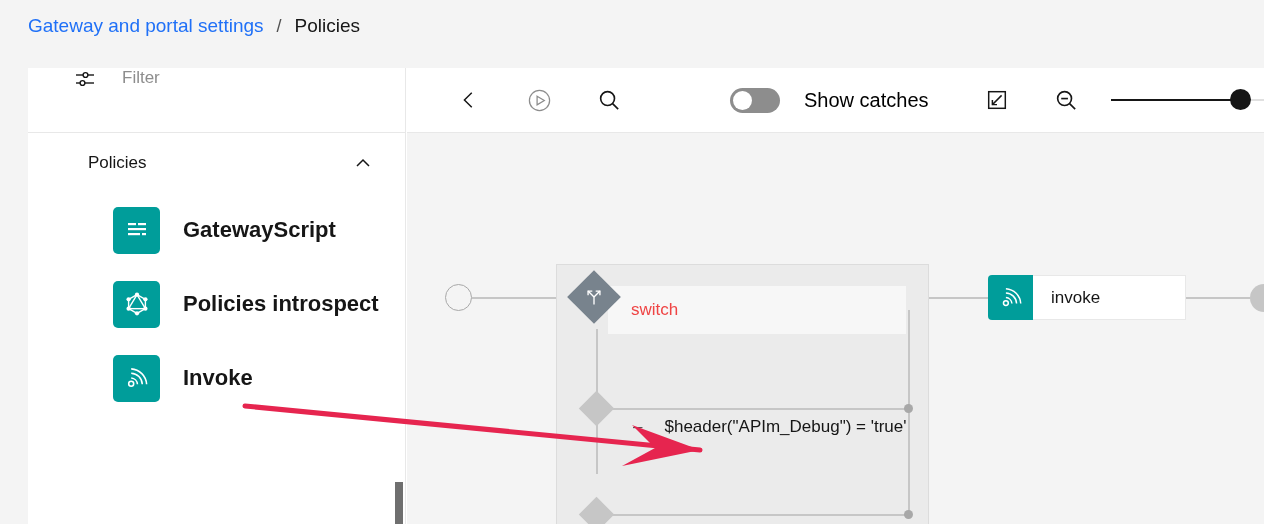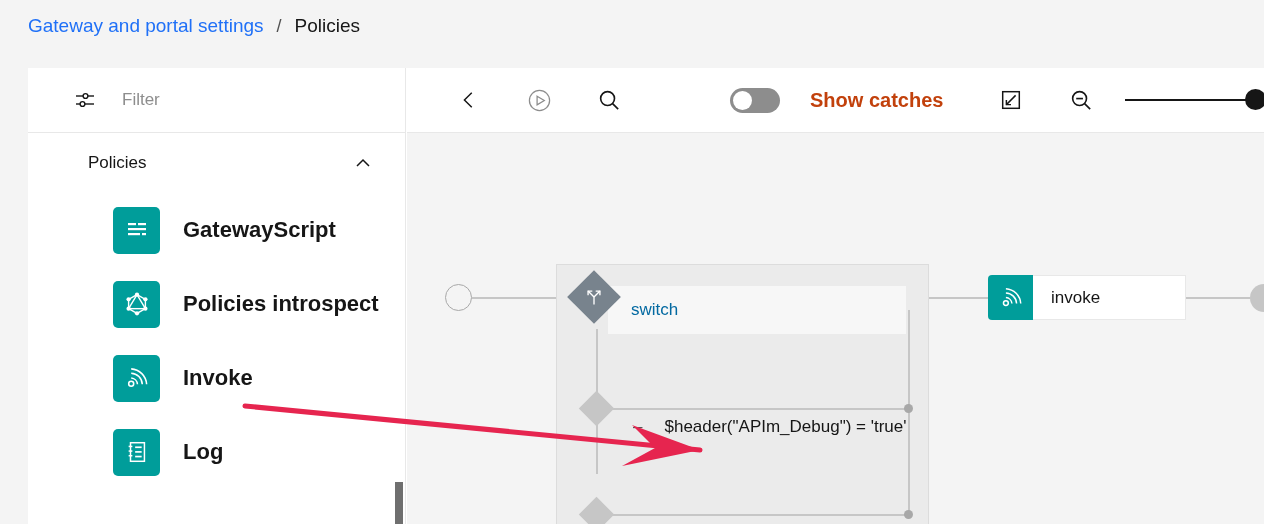--- a/index.html
+++ b/index.html
@@ -39,21 +39,21 @@
   .sidebar {
     position: absolute;
     left: 0; top: 0;
     width: 378px; height: 456px;
     background: #ffffff;
     border-right: 1px solid #e8e8e8;
   }
   .filter-row {
     position: relative;
     height: 65px;
-    display: flex; align-items: center;
+    display: flex; 
     border-bottom: 1px solid #e8e8e8;
     padding-left: 46px;
   }
   .filter-icon { width: 22px; height: 22px; flex: 0 0 auto; }
   .filter-placeholder {
     margin-left: 26px;
     font-size: 17px;
     color: #8d8d8d;
   }
   .section-head {
@@ -127,25 +127,24 @@
     flex: 0 0 auto;
   }
   .toggle .knob {
     position: absolute;
     left: 3px; top: 3px;
     width: 19px; height: 19px;
     border-radius: 50%;
     background: #ffffff;
   }
   .toggle-label {
-    margin-left: 30px;
+    margin-left: 24px;
     font-size: 20px;
-    color: #c2410c;
+    color: #000000;
     white-space: nowrap;
-    font-weight: bold;
   }
   .slider {
     position: relative;
     width: 158px; height: 24px;
     display: flex; align-items: center;
     cursor: pointer;
     flex: 0 0 auto;
   }
   .slider .rail {
     position: absolute; left: 0; right: 0; top: 11px;
@@ -215,21 +214,21 @@
     background: #c6c6c6;
     cursor: pointer;
   }
   .switch-title-card {
     position: absolute;
     background: #f7f7f7;
     display: flex; align-items: center;
     padding-left: 23px;
     cursor: pointer;
   }
-  .switch-title-card span { font-size: 17px; color: #0369a1; text-align: center; }
+  .switch-title-card span { font-size: 17px; color: #ef4444; text-align: center; }
   .case-row {
     position: absolute;
     display: flex; align-items: center;
     font-size: 17px;
     color: #161616;
     white-space: nowrap;
   }
   .case-dash { color: #525252; margin-right: 22px; }
 
   .invoke-node {
@@ -334,34 +333,20 @@
         <svg viewBox="0 0 28 28" width="27" height="27">
           <circle cx="8.5" cy="19.5" r="2.6" fill="none" stroke="#fff" stroke-width="1.6"></circle>
           <path d="M8.5 13.5 A7 7 0 0 1 15 20" fill="none" stroke="#fff" stroke-width="1.6"></path>
           <path d="M8.5 8.5  A12 12 0 0 1 20 20" fill="none" stroke="#fff" stroke-width="1.6"></path>
           <path d="M8.5 4    A17 17 0 0 1 24.5 20" fill="none" stroke="#fff" stroke-width="1.6"></path>
         </svg>
       </span>
       <span class="policy-label">Invoke</span>
     </div>
 
-    <div class="policy-item">
-      <span class="policy-badge">
-        <svg viewBox="0 0 28 28" width="26" height="26">
-          <rect x="7" y="4" width="15" height="20" fill="none" stroke="#fff" stroke-width="1.6"></rect>
-          <line x1="5" y1="8" x2="9" y2="8" stroke="#fff" stroke-width="1.6"></line>
-          <line x1="5" y1="13" x2="9" y2="13" stroke="#fff" stroke-width="1.6"></line>
-          <line x1="5" y1="18" x2="9" y2="18" stroke="#fff" stroke-width="1.6"></line>
-          <rect x="12" y="8" width="7" height="1.8" fill="#fff"></rect>
-          <rect x="12" y="13" width="7" height="1.8" fill="#fff"></rect>
-          <rect x="12" y="18" width="7" height="1.8" fill="#fff"></rect>
-        </svg>
-      </span>
-      <span class="policy-label">Log</span>
-    </div>
 
     <div class="sb-track">
       <div class="sb-thumb"></div>
     </div>
   </div>
 
   <div class="canvas-wrap">
 
     <div class="toolbar">
       <div class="tb-btn" style="margin-left:40px;">

